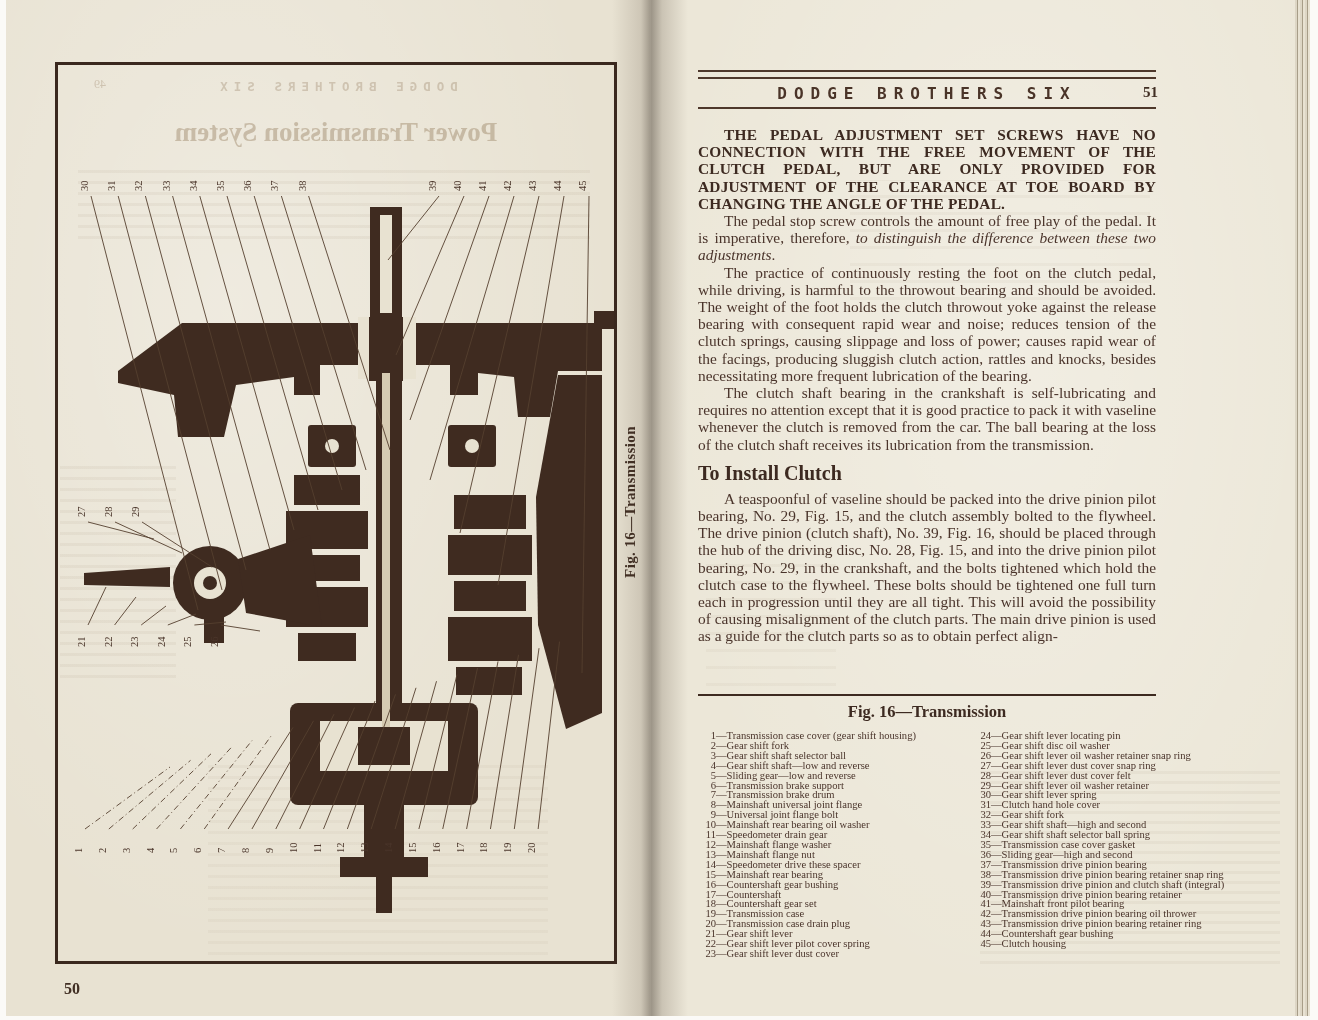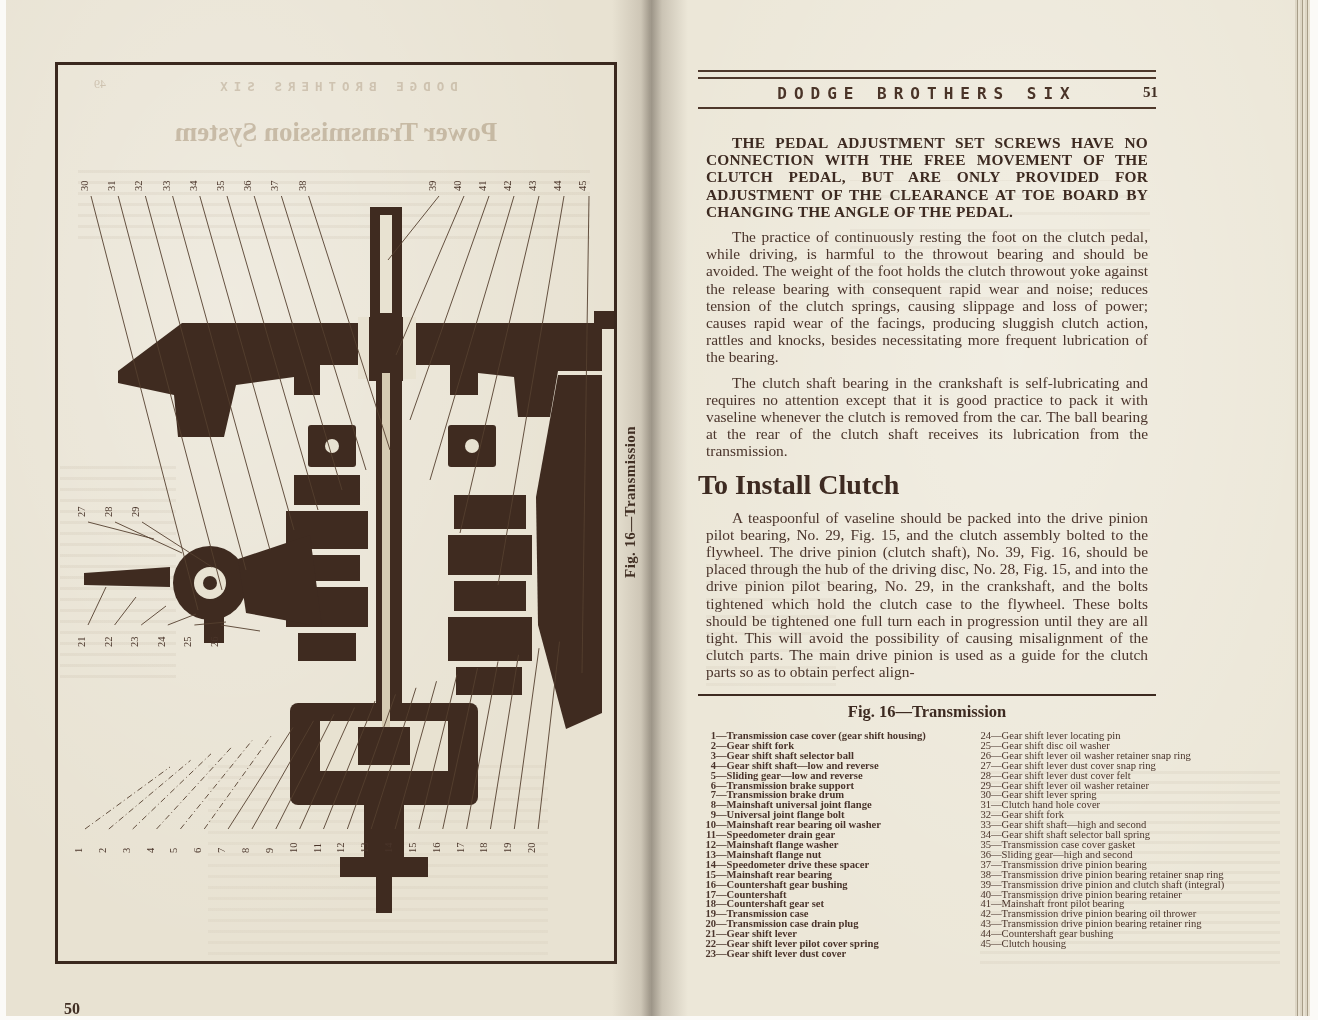--- a/index.html
+++ b/index.html
@@ -29,46 +29,46 @@
   .ghost-title{top:52px;font-size:27px;font-weight:700;color:rgba(146,121,88,.40);}
   .ghost-lines{position:absolute;pointer-events:none;opacity:.55;
      background:repeating-linear-gradient(0deg,rgba(125,100,72,.12) 0 3px,rgba(0,0,0,0) 3px 11px);}
   .gl-a{left:20px;top:104px;width:512px;height:70px;}
   .gl-b{left:2px;top:398px;width:116px;height:215px;}
   .gl-c{left:150px;top:700px;width:340px;height:190px;opacity:.4;}
   .fig-caption{position:absolute;left:616px;top:426px;height:185px;width:22px;z-index:5;}
   .fig-caption span{writing-mode:vertical-rl;transform:rotate(180deg);display:inline-block;
      font-size:15px;font-weight:600;letter-spacing:.4px;color:#412f24;white-space:nowrap;}
   .pnum{font-weight:700;font-size:16px;color:#412f24;position:absolute;}
-  .pnum-left{left:58px;top:980px;margin-top:20px;}
+  .pnum-left{left:58px;top:980px;}
 
   
   .rh-rule-double{position:absolute;left:48px;top:70px;width:458px;height:5px;
      border-top:2px solid #4e382b;border-bottom:2px solid #4e382b;}
   .rh-rule-single{position:absolute;left:48px;top:107px;width:458px;border-top:2px solid #4e382b;}
   .rh-text{position:absolute;left:48px;top:84px;width:458px;text-align:center;
      font-family:"DejaVu Sans Mono",monospace;font-weight:700;font-size:16px;
      letter-spacing:7px;color:#4a3428;}
   .pnum-right{right:152px;top:84px;font-size:15px;}
 
   
   .body-col{position:absolute;left:48px;top:126px;width:458px;height:566px;overflow:hidden;z-index:2;}
-  .para{margin:8px;font-size:15.4px;line-height:17.2px;text-align:justify;text-indent:26px;
+  .para{margin:0;font-size:15.4px;line-height:17.2px;text-align:justify;text-indent:26px;
      color:#4a342b;}
   .bold-caps{font-weight:700;color:#3d2a21;letter-spacing:.2px;}
   .para i{font-style:italic;}
   .frac{display:inline-flex;flex-direction:column;align-items:center;vertical-align:-4px;
      line-height:.95;font-size:9.5px;margin:0 1px;}
   .fr-n{border-bottom:.8px solid #4a342b;padding:0 1px;}
-  .sect-head{margin:9px 0 5px 0;font-size:28px;font-weight:700;color:#3d2a21;text-indent:0;}
+  .sect-head{margin:9px 0 5px 0;font-size:20px;font-weight:700;color:#3d2a21;text-indent:0;}
   .divider{position:absolute;left:48px;top:694px;width:458px;border-top:2.5px solid #3d2a20;z-index:2;}
   .list-head{position:absolute;left:48px;top:702px;width:458px;margin:0;text-align:center;
      font-size:16.5px;font-weight:700;color:#3d2a21;z-index:2;}
   .parts-col{position:absolute;top:731px;font-size:10.6px;line-height:9.9px;color:#4a342b;z-index:2;}
-  .parts-left{left:50px;width:250px;font-weight:bold;}
+  .parts-left{left:50px;width:250px;}
   .parts-right{left:325px;width:300px;}
   .part{padding-left:30px;text-indent:-30px;}
   .part .pn{display:inline-block;width:16px;text-align:right;text-indent:0;}
   .rg{position:absolute;pointer-events:none;opacity:.5;
      background:repeating-linear-gradient(0deg,rgba(125,100,72,.10) 0 3px,rgba(0,0,0,0) 3px 17px);}
   .rg-a{left:200px;top:180px;width:300px;height:120px;}
   .rg-b{left:56px;top:556px;width:130px;height:130px;}
   .rg-c{left:330px;top:764px;width:300px;height:200px;
      background:repeating-linear-gradient(0deg,rgba(125,100,72,.12) 0 3px,rgba(0,0,0,0) 3px 10px);}
 </style>
@@ -245,22 +245,23 @@
     <div class="rg rg-b"></div>
     <div class="rg rg-c"></div>
 
     <div class="rh-rule-double"></div>
     <div class="rh-text">DODGE BROTHERS SIX</div>
     <div class="pnum pnum-right">51</div>
     <div class="rh-rule-single"></div>
 
     <div class="body-col">
       <p class="para bold-caps">THE PEDAL ADJUSTMENT SET SCREWS HAVE NO CONNECTION WITH THE FREE MOVEMENT OF THE CLUTCH PEDAL, BUT ARE ONLY PROVIDED FOR ADJUSTMENT OF THE CLEARANCE AT TOE BOARD BY CHANGING THE ANGLE OF THE PEDAL.</p>
+      <p class="para"><span>The pedal stop screw controls the amount of free play of the pedal. It is imperative, therefore, </span><i>to distinguish the difference between these two adjustments</i><span>.</span></p>
       <p class="para">The practice of continuously resting the foot on the clutch pedal, while driving, is harmful to the throwout bearing and should be avoided.  The weight of the foot holds the clutch throwout yoke against the release bearing with consequent rapid wear and noise; reduces tension of the clutch springs, causing slippage and loss of power; causes rapid wear of the facings, producing sluggish clutch action, rattles and knocks, besides necessitating more frequent lubrication of the bearing.</p>
-      <p class="para">The clutch shaft bearing in the crankshaft is self-lubricating and requires no attention except that it is good practice to pack it with vaseline whenever the clutch is removed from the car.  The ball bearing at the rear of the clutch shaft receives its lubrication from the transmission.</p>
+      <p class="para">The clutch shaft bearing in the crankshaft is self-lubricating and requires no attention except that it is good practice to pack it with vaseline whenever the clutch is removed from the car.  The ball bearing at the loss of the clutch shaft receives its lubrication from the transmission.</p>
       <h2 class="sect-head">To Install Clutch</h2>
       <p class="para">A teaspoonful of vaseline should be packed into the drive pinion pilot bearing, No. 29, Fig. 15, and the clutch assembly bolted to the flywheel. The drive pinion (clutch shaft), No. 39, Fig. 16, should be placed through the hub of the driving disc, No. 28, Fig. 15, and into the drive pinion pilot bearing, No. 29, in the crankshaft, and the bolts tightened which hold the clutch case to the flywheel.  These bolts should be tightened one full turn each in progression until they are all tight.  This will avoid the possibility of causing misalignment of the clutch parts.  The main drive pinion is used as a guide for the clutch parts so as to obtain perfect align-</p>
     </div>
 
     <div class="divider"></div>
     <h3 class="list-head">Fig. 16—Transmission</h3>
     <div class="parts-col parts-left" id="parts-left">
         <div class="part"><span class="pn">1</span><span>—</span><span>Transmission case cover (gear shift housing)</span></div>
         <div class="part"><span class="pn">2</span><span>—</span><span>Gear shift fork</span></div>
         <div class="part"><span class="pn">3</span><span>—</span><span>Gear shift shaft selector ball</span></div>

